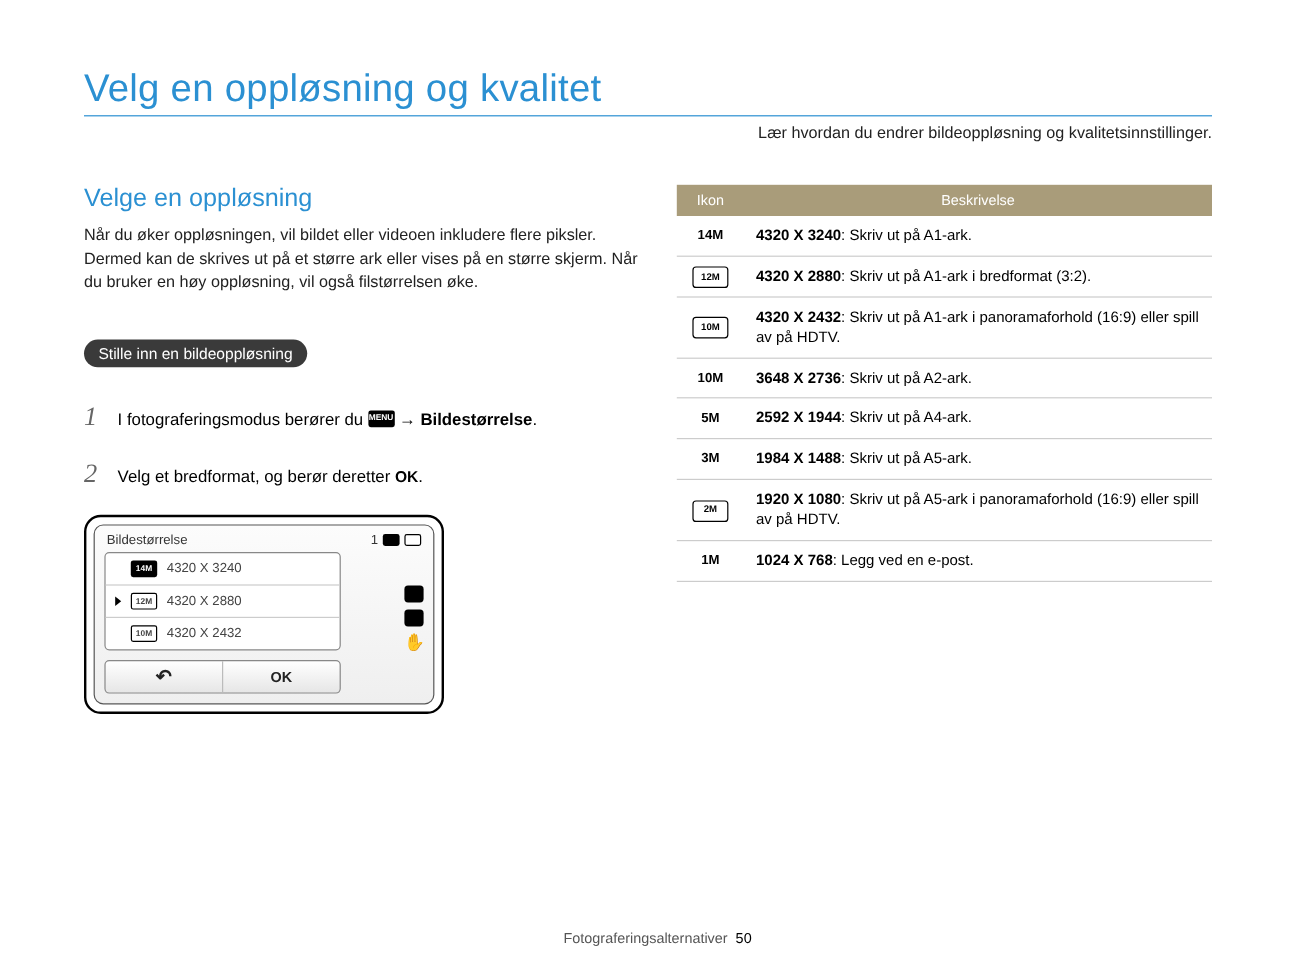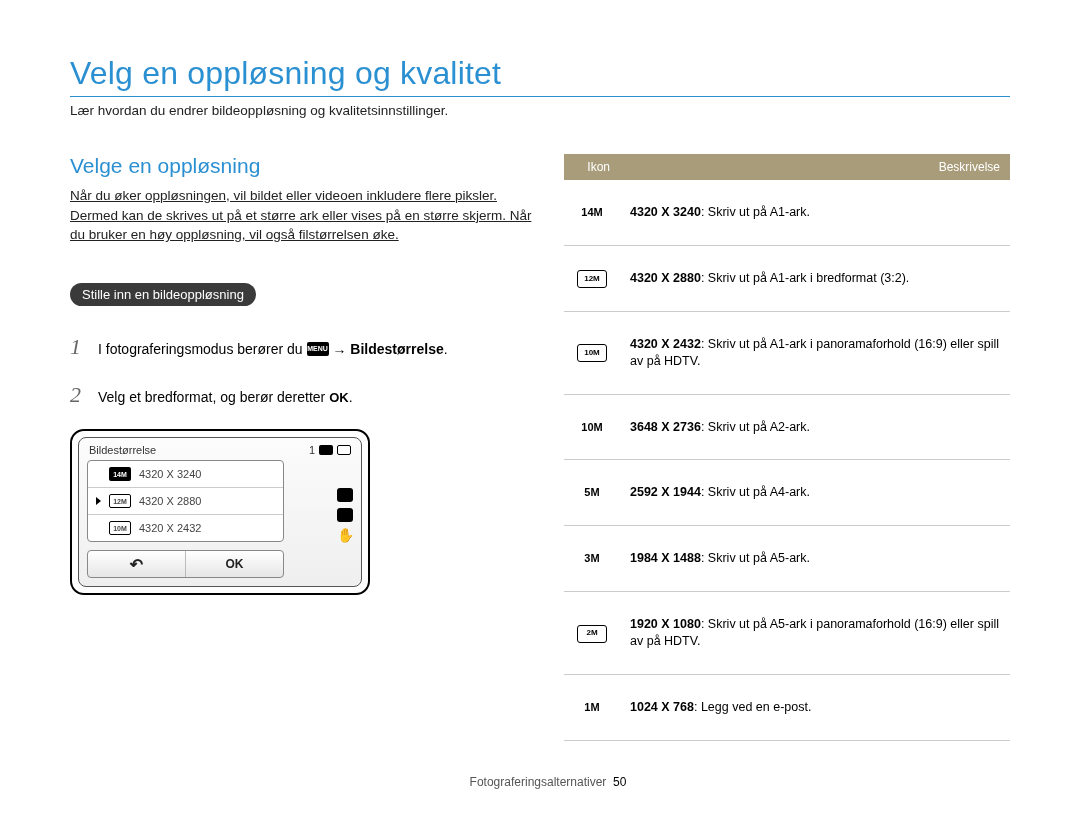--- a/index.html
+++ b/index.html
@@ -20,40 +20,40 @@
   }
   .rule {
     border: none;
     border-top: 1px solid #2b90d2;
     margin-top: 4px;
   }
   .subtitle {
     font-size: 13.5px;
     color: #222;
     margin-top: 6px;
+    text-align: right;
   }
   .columns {
     display: flex;
     gap: 30px;
     margin-top: 36px;
   }
   .left-col { width: 464px; flex: none; }
   .right-col { flex: 1; }
 
   .section-heading {
     color: #2b90d2;
     font-size: 21px;
     font-weight: 400;
     margin-bottom: 8px;
   }
   .body-text {
     font-size: 13.5px;
     line-height: 1.45;
     color: #222;
-    text-decoration: underline;
   }
   .pill {
     display: inline-block;
     background: #3a3a3a;
     color: #fff;
     font-size: 13px;
     border-radius: 12px;
     padding: 4px 12px;
     margin-top: 38px;
     margin-bottom: 16px;
@@ -186,27 +186,27 @@
   
   .spec-table{
     width:100%;
     border-collapse: collapse;
     font-size:12.5px;
   }
   .spec-table th{
     background:#a99c7a;
     color:#fff;
     font-weight:400;
-    text-align:right;
+    text-align:center;
     padding:6px 10px;
     font-size:12px;
   }
   .spec-table th:first-child{width:56px;}
   .spec-table td{
-    padding:24px 10px;
+    padding:8px 10px;
     border-bottom:1px solid #ccc;
     vertical-align:middle;
     line-height:1.35;
   }
   .spec-table td:first-child{
     text-align:center;
     padding:6px 4px;
   }
   .rez-icon{
     display:inline-flex;

